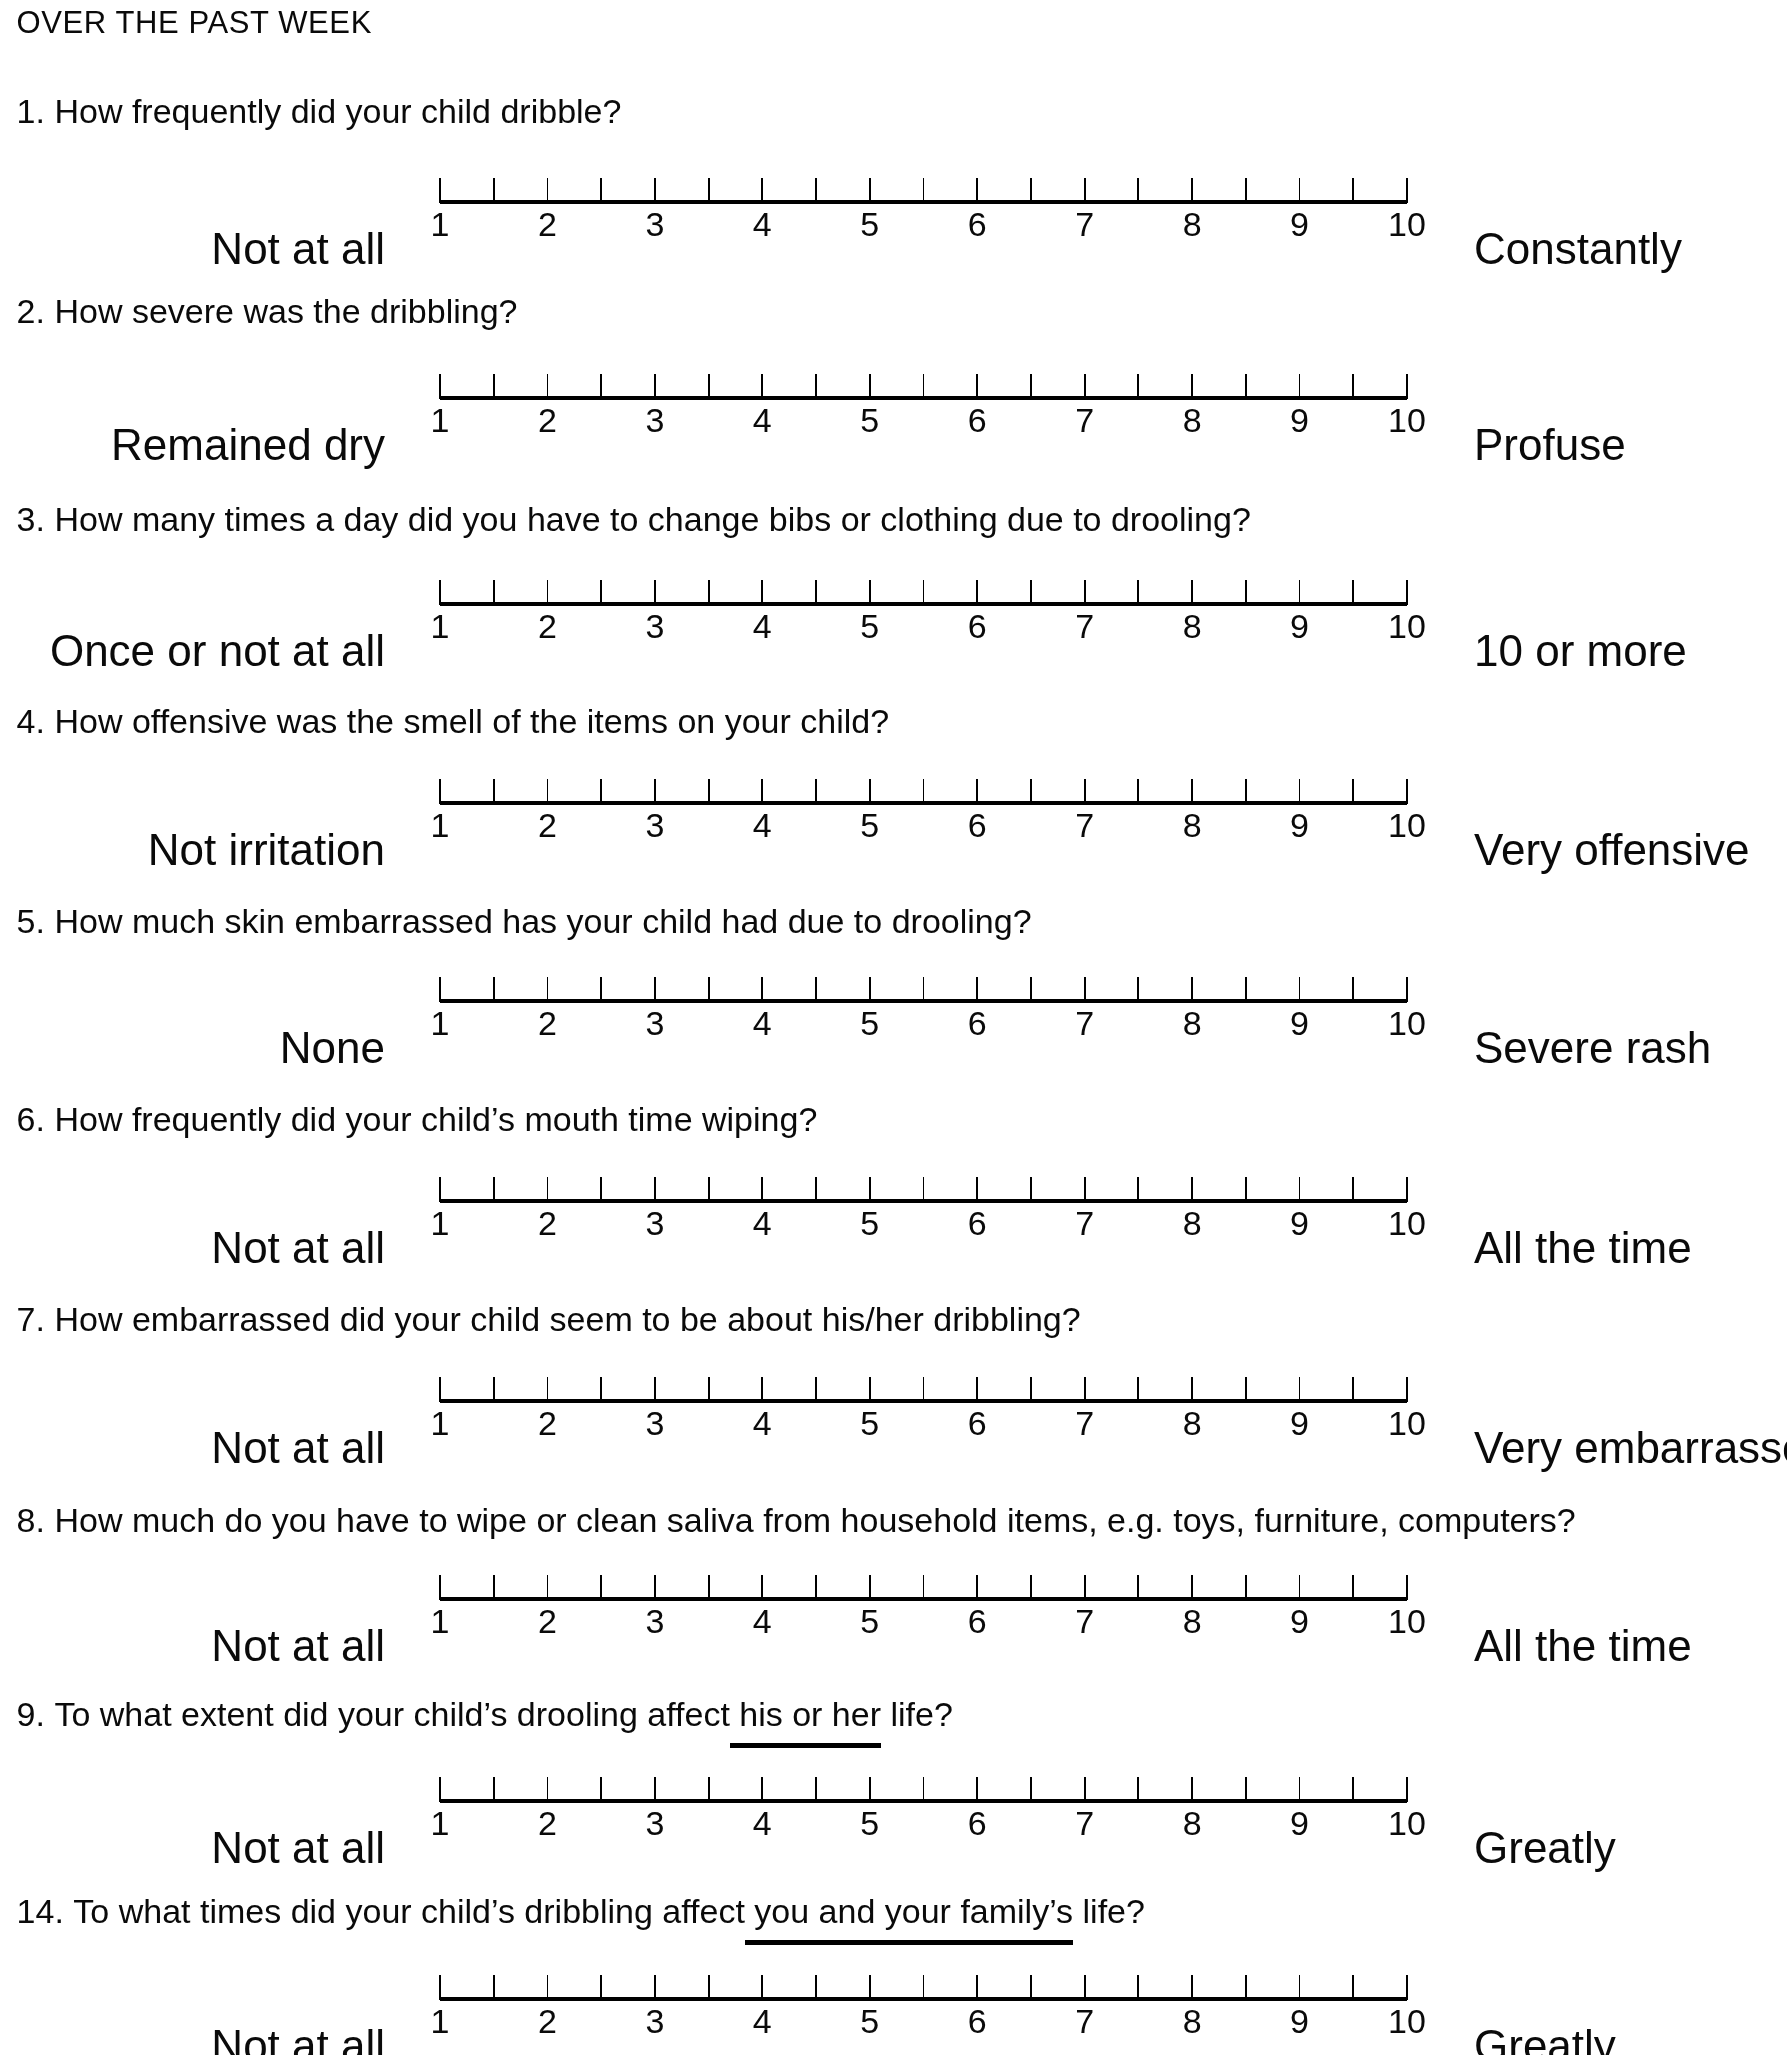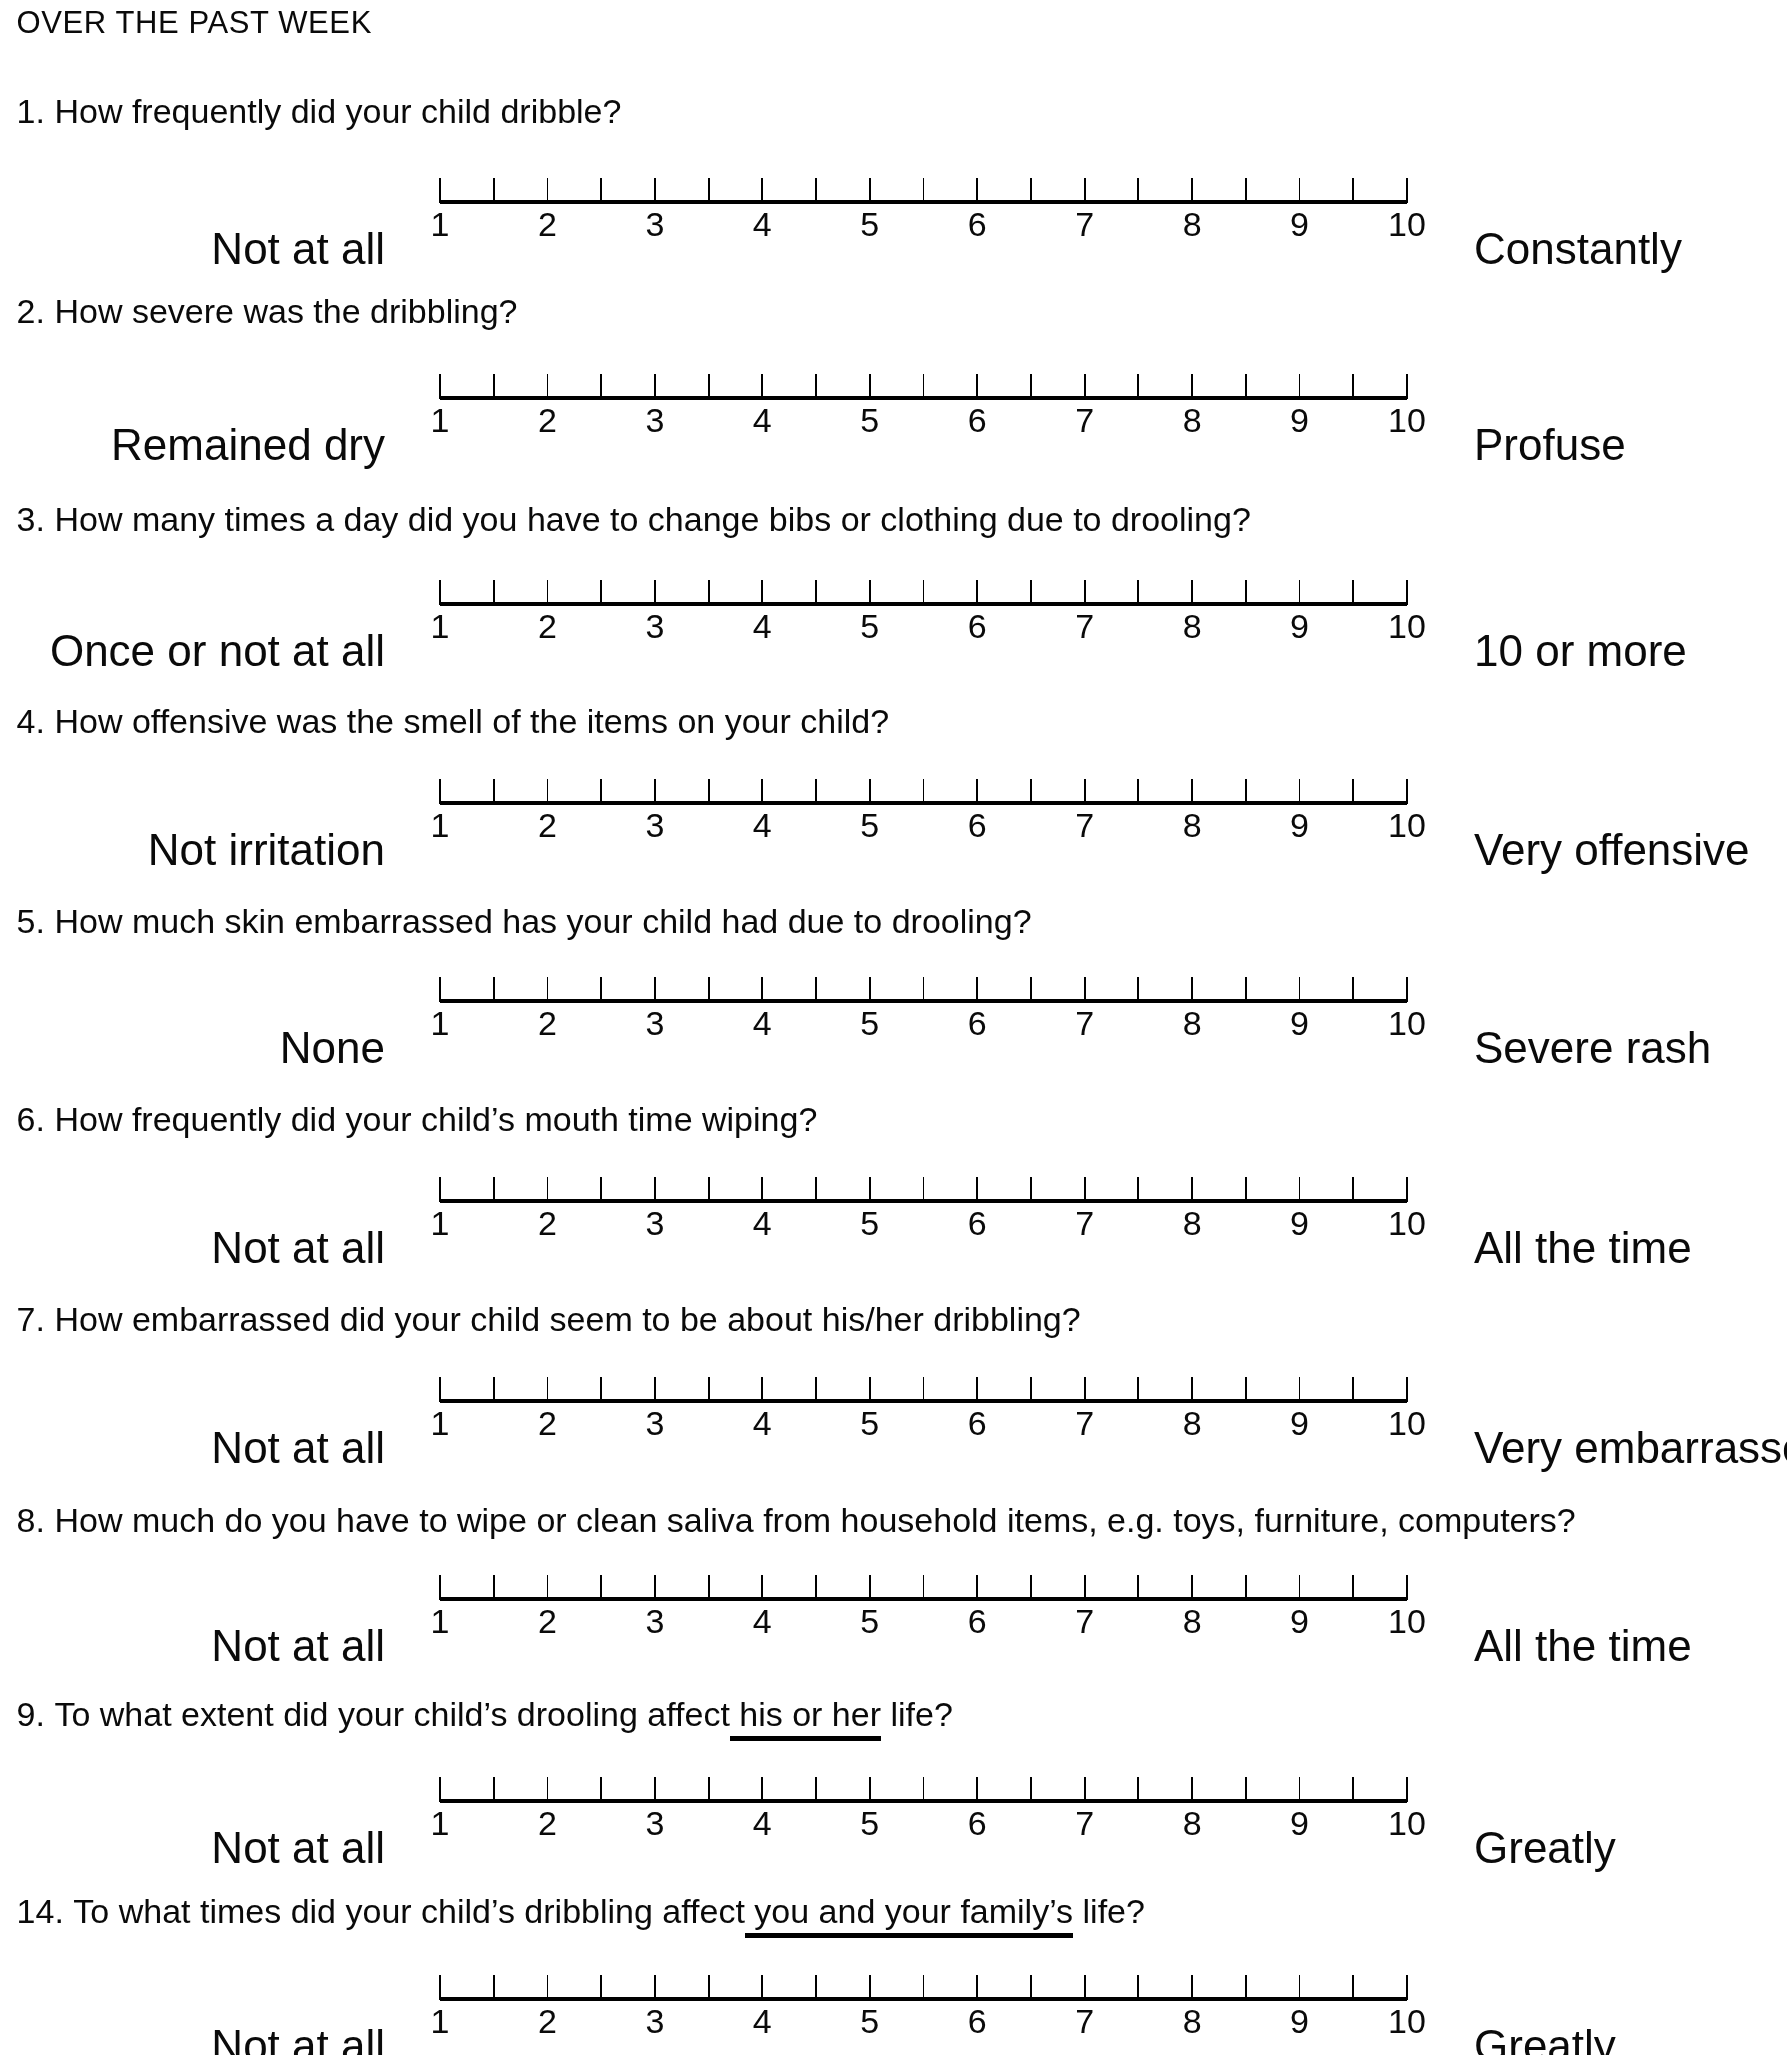--- a/index.html
+++ b/index.html
@@ -18,21 +18,21 @@
     text-align: center;
   }
   .q-block { position: absolute; left: 0; width: 1788px; }
   .q-title {
     position: absolute; left: 16.6px; top: 0;
     font-size: 34px; line-height: 1.15; white-space: nowrap;
   }
   .q-num { margin-right: 9.5px; }
   .q-underline {
     border-bottom: 5.3px solid #000;
-    padding-bottom: 3px;
+    padding-bottom: 10px;
     margin-top: 48px;
   }
   .scale-wrap { position: absolute; left: 0; top: 0; width: 1788px; height: 101px; }
   .anchor {
     position: absolute; top: 4.2px;
     font-size: 44px; line-height: 1.0; white-space: nowrap; margin-top: 45px;
   }
   .anchor-left { left: 0; width: 385px; text-align: right; }
   .anchor-right { left: 1474px; }
   .ruler { position: absolute; left: 440px; top: 0; width: 967px; height: 71px; }

